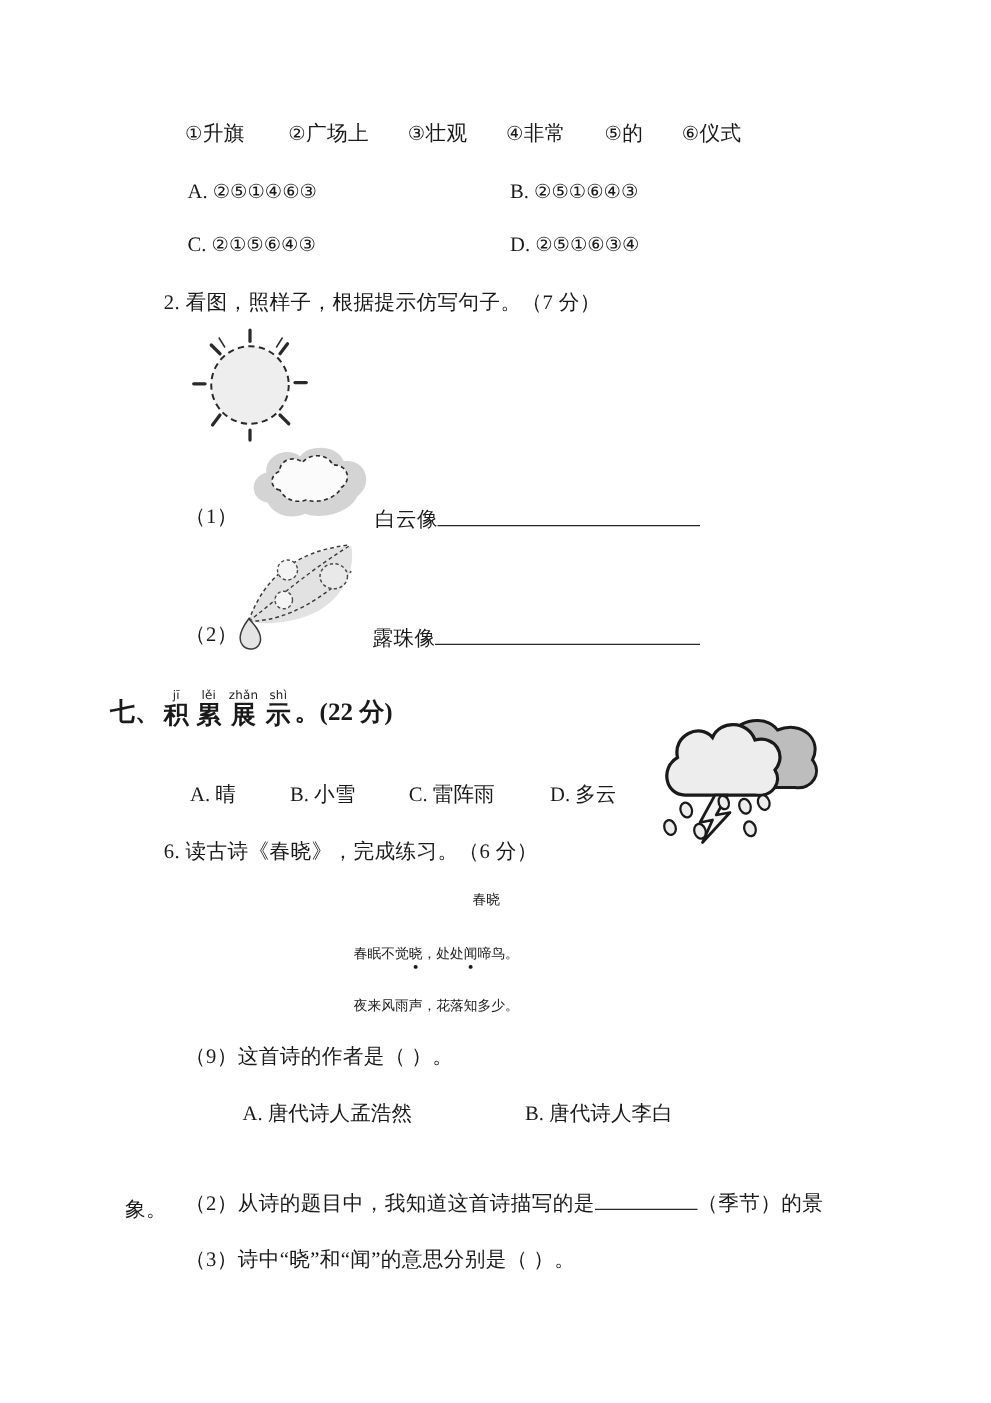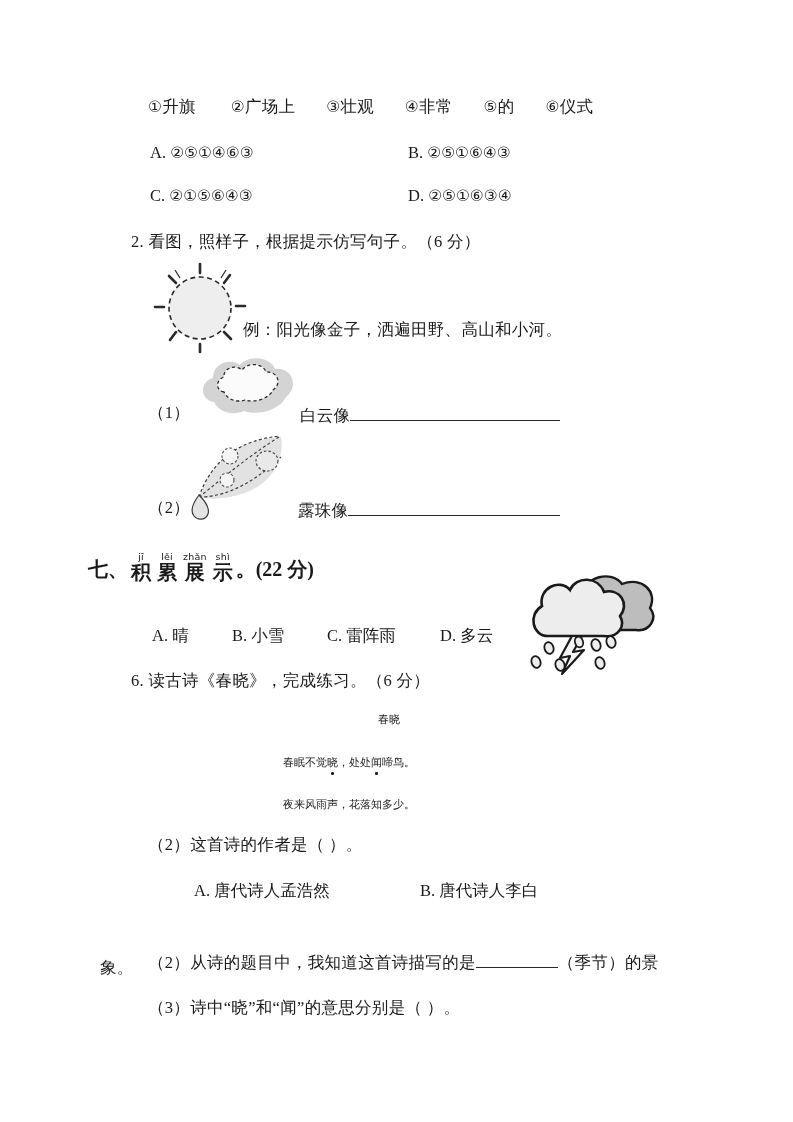--- a/index.html
+++ b/index.html
@@ -119,21 +119,21 @@
   </div>
   <div class="opt-row" style="left:150px; top:186px;">
     <span>C.</span>
     <span class="circ">②①⑤⑥④③</span>
   </div>
   <div class="opt-row" style="left:408px; top:186px;">
     <span>D.</span>
     <span class="circ">②⑤①⑥③④</span>
   </div>
 
-  <div class="line" style="left:131px; top:234px;">2. 看图，照样子，根据提示仿写句子。（6 分）</div>
+  <div class="line" style="left:131px; top:234px;">2. 看图，照样子，根据提示仿写句子。（7 分）</div>
 
   <div class="art" style="left:142px; top:256px; width:120px; height:105px;">
     <svg width="120" height="105" viewBox="0 0 120 105">
       <circle cx="58" cy="52" r="31" fill="#eeeeee" stroke="#2a2a2a" stroke-width="1.6" stroke-dasharray="5 3.5"></circle>
       <g stroke="#2a2a2a" stroke-width="2.6" stroke-linecap="round" fill="none">
         <path d="M58 8 L58 17"></path>
         <path d="M88 19 L82 27"></path>
         <path d="M103 50 L94 50"></path>
         <path d="M89 83 L82 76"></path>
         <path d="M58 96 L58 88"></path>
@@ -141,21 +141,20 @@
         <path d="M13 51 L22 51"></path>
         <path d="M27 20 L34 27"></path>
       </g>
       <g stroke="#2a2a2a" stroke-width="1.2" fill="none">
         <path d="M84 14 L79 22"></path>
         <path d="M33 14 L38 22"></path>
       </g>
     </svg>
   </div>
 
-  <div class="line" style="left:243px; top:322px;">例：阳光像金子，洒遍田野、高山和小河。</div>
 
   <div class="art" style="left:196px; top:354px; width:108px; height:68px;">
     <svg width="108" height="68" viewBox="0 0 108 68">
       <path d="M18 48 C4 46 3 28 17 24 C16 10 34 3 44 11 C52 1 74 2 79 15 C97 13 103 33 90 43 C84 56 62 62 48 57 C36 62 23 58 18 48 Z" fill="#d4d4d4" stroke="none"></path>
       <path d="M28 38 C20 37 19 26 28 23 C27 14 40 10 46 16 C52 8 67 9 70 18 C82 17 86 30 77 36 C73 45 58 49 49 46 C40 49 31 45 28 38 Z" fill="#fbfbfb" stroke="#2a2a2a" stroke-width="1.3" stroke-dasharray="3.2 2.6"></path>
     </svg>
   </div>
 
   <div class="line" style="left:148px; top:405px;">（1）</div>
   <div class="line" style="left:300px; top:405px;">
@@ -226,21 +225,21 @@
   <div class="line" style="left:131px; top:673px;">6. 读古诗《春晓》，完成练习。（6 分）</div>
 
   <div class="poem-line" style="left:378px; top:712px;">春晓</div>
 
   <div class="poem-line" style="left:283px; top:755px;">
     <span>春眠不觉</span><span class="dotted">晓</span><span>，处处</span><span class="dotted">闻</span><span>啼鸟。</span>
   </div>
 
   <div class="poem-line" style="left:283px; top:797px;">夜来风雨声，花落知多少。</div>
 
-  <div class="line" style="left:148px; top:837px;">（2）这首诗的作者是（        ）。</div>
+  <div class="line" style="left:148px; top:837px;">（9）这首诗的作者是（        ）。</div>
   <div class="opt-row" style="left:194px; top:880px;">
     <span>A.</span>
     <span>唐代诗人孟浩然</span>
   </div>
   <div class="opt-row" style="left:420px; top:880px;">
     <span>B.</span>
     <span>唐代诗人李白</span>
   </div>
 
   <div class="line" style="left:148px; top:952px;">

